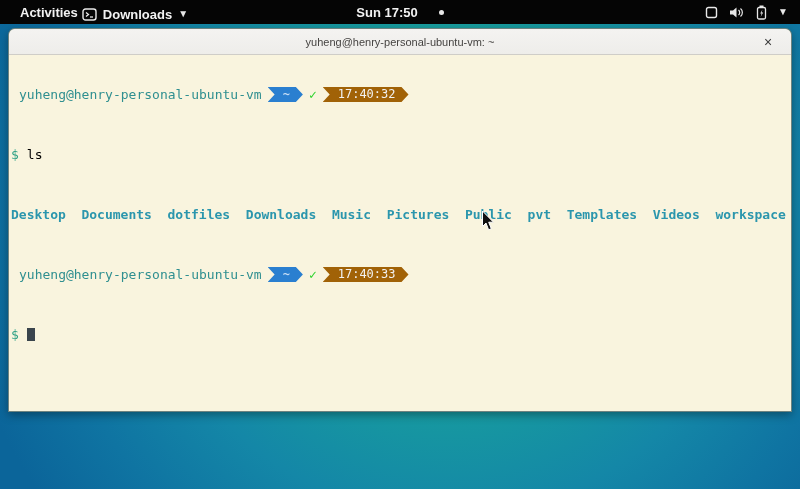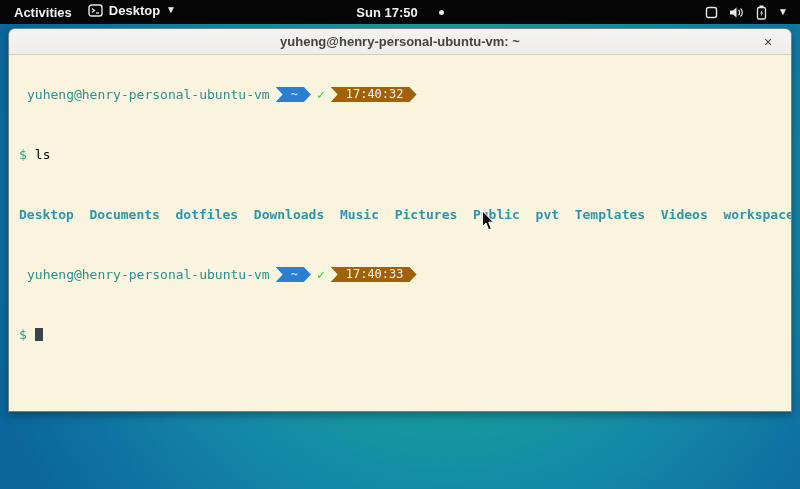--- a/index.html
+++ b/index.html
@@ -12,21 +12,21 @@
     background: radial-gradient(circle 500px at 56% 42%,
       #1cb199 0%, #18a29c 30%, #1487a7 62%, #0f74a2 82%, #0b659a 100%);
   }
 
   
   #topbar {
     position:absolute; top:0; left:0; width:800px; height:24px;
     background:#050505; color:#f2f2f2; display:flex; align-items:center;
     font-size:13px; font-weight:700; z-index:30;
   }
-  .tb-left { display:flex; align-items:flex-start; gap:12px; padding-left:10px; }
+  .tb-left { display:flex; align-items:flex-end; gap:0; padding-left:16px; }
   .activities { padding:2px 4px; cursor:pointer; }
   .app-menu { display:flex; align-items:center; gap:6px; cursor:pointer; }
   .term-icon-svg { display:block; }
   .tb-center { position:absolute; left:0; right:0; top:0; height:24px;
     display:flex; align-items:center; justify-content:center; gap:21px; pointer-events:none; }
   .tb-center .clock { pointer-events:auto; }
   .notif-dot { width:5px; height:5px; border-radius:50%; background:#e8e8e8; margin-top:1px; }
   .tb-right { margin-left:auto; display:flex; align-items:center; gap:11px; padding-right:12px; }
   .tb-right svg { display:block; }
   .chev { font-size:10px; color:#e8e8e8; line-height:1; }
@@ -39,36 +39,36 @@
     box-shadow:0 3px 10px rgba(0,0,0,.35);
     background:#f9f4de; z-index:10; overflow:hidden;
   }
   #titlebar {
     height:26px; background:linear-gradient(#f4f3f1,#eeedea);
     border-bottom:1px solid #cfcdc8; border-radius:6px 6px 0 0;
     display:flex; align-items:center; position:relative;
   }
   #titlebar .title {
     position:absolute; left:0; right:0; text-align:center;
-    font-size:13px; font-weight:700; color:#454341;
+    font-size:11px; font-weight:400; color:#454341;
   }
   .close-btn {
     position:absolute; right:12px; top:0; height:26px; width:22px;
     display:flex; align-items:center; justify-content:center;
     color:#3a3a3a; font-size:14px; font-weight:400; cursor:pointer; z-index:2;
   }
 
   
   #term {
     height:357px; padding:2px 1px 0 2px;
     font-family:"DejaVu Sans Mono", monospace;
     font-size:13px; line-height:15px; white-space:pre;
     color:#333; cursor:text;
   }
-  .t-line { height:15px; display:flex; align-items:center; white-space:pre;margin-left:8px; }
+  .t-line { height:15px; display:flex; align-items:center; white-space:pre; }
   .t-line.block { display:block; }
   .user { color:#2f8f90; padding-left:8px; }
   .dollar { color:#2fa185; }
   .cmd { color:#000000; margin-left:8px; }
   .out { color:#2b96ad; font-weight:700; }
   .seg {
     display:inline-flex; align-items:center; height:15px; margin-left:6px;
     padding:0 13px 0 15px; font-size:12px;
     clip-path: polygon(0 0, calc(100% - 7px) 0, 100% 50%, calc(100% - 7px) 100%, 0 100%, 7px 50%);
   }
@@ -94,21 +94,21 @@
     <div class="tb-left">
       <span class="activities">Activities</span>
       <span class="app-menu">
         <span>
           <svg class="term-icon-svg" width="15" height="13" viewBox="0 0 15 13">
             <rect x="1" y="1" width="13" height="11" rx="2.5" fill="none" stroke="#e8e8e8" stroke-width="1.4"></rect>
             <path d="M4 4.5 L6.5 6.5 L4 8.5" fill="none" stroke="#e8e8e8" stroke-width="1.3"></path>
             <line x1="8" y1="9" x2="11" y2="9" stroke="#e8e8e8" stroke-width="1.3"></line>
           </svg>
         </span>
-        <span>Desktop</span>
+        <span>Downloads</span>
         <span class="chev">▼</span>
       </span>
     </div>
     <div class="tb-center">
       <span class="clock">Sun 17:50</span>
       <span class="notif-dot"></span>
     </div>
     <div class="tb-right">
       <span>
         <svg width="13" height="13" viewBox="0 0 13 13">

